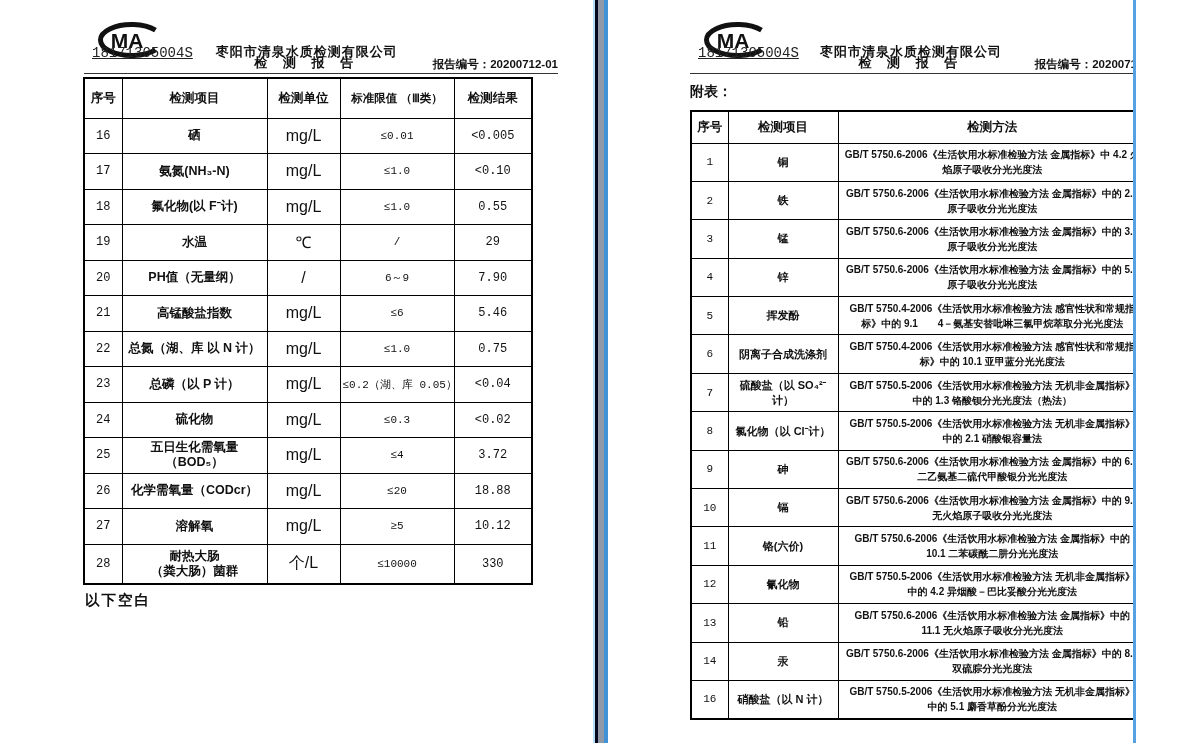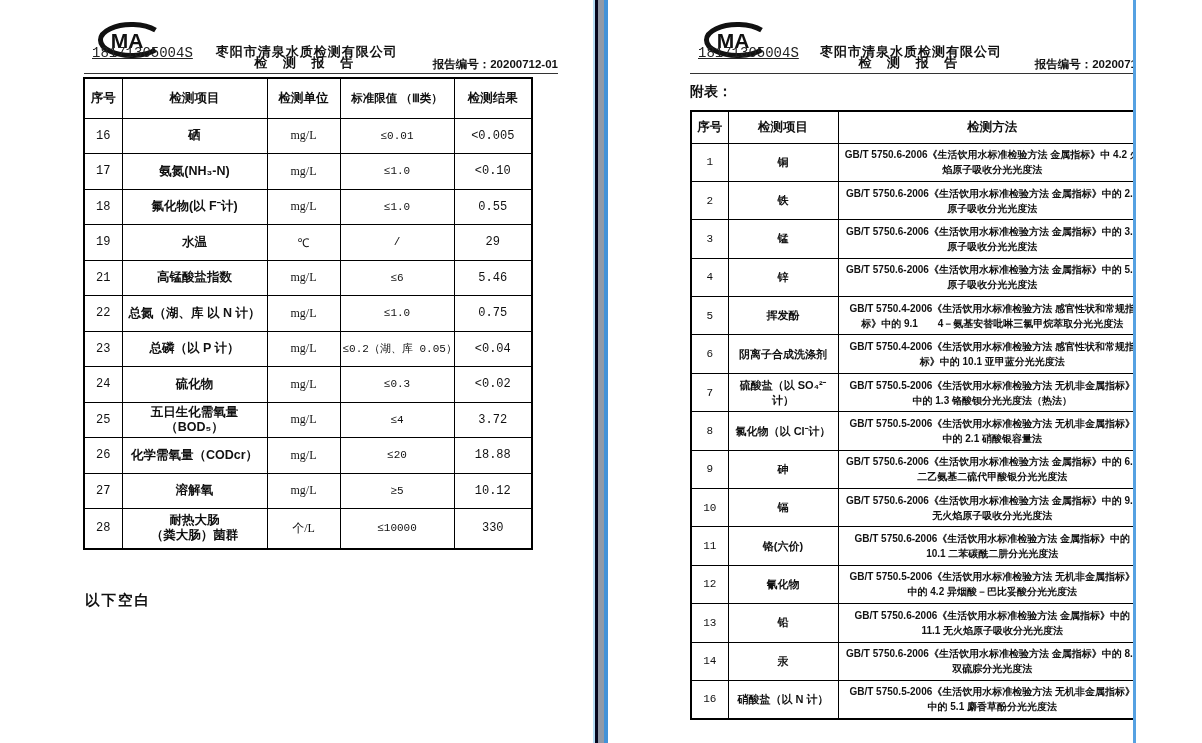--- a/index.html
+++ b/index.html
@@ -35,21 +35,21 @@
   table { border-collapse:collapse; table-layout:fixed; border:2px solid #000; background:#fff; }
   th, td { border:1.5px solid #000; text-align:center; vertical-align:middle; overflow:hidden; padding:0 2px; }
   th { font-size:12.5px; font-weight:bold; }
 
   .results-table { position:absolute; top:77px; left:83px; width:448px; }
   .results-table th { height:40px; }
   .results-table tr.r  td { height:35.5px; }
   .results-table tr.r-last td { height:40px; }
   .c-no     { font-size:12px; font-family:"Liberation Mono","DejaVu Sans Mono",monospace; }
   .c-item   { font-size:12.5px; font-weight:bold; white-space:pre-line; line-height:15px; }
-  .c-unit   { font-size:12px; font-family:Liberation Serif, serif; }
+  .c-unit   { font-size:16px; font-family:Liberation Sans, sans-serif; }
   .c-limit  { font-size:11px; font-family:"Liberation Mono","DejaVu Sans Mono",monospace; white-space:nowrap; }
   .c-result { font-size:12px; font-family:"Liberation Mono","DejaVu Sans Mono",monospace; }
   .th-limit { font-size:11.5px; white-space:nowrap; }
 
   .below-blank { position:absolute; top:591px; left:85px; font-size:14.5px; font-weight:600; letter-spacing:2px; }
   .appendix { position:absolute; top:83px; left:82px; font-size:14px; font-weight:bold; }
 
   .methods-table { position:absolute; top:110px; left:82px; width:456px; }
   .methods-table th { height:32px; }
   .methods-table tr td { height:38.4px; }
@@ -118,20 +118,27 @@
           <td class="c-result">0.55</td>
         </tr>
         <tr class="r">
           <td class="c-no">19</td>
           <td class="c-item">水温</td>
           <td class="c-unit">℃</td>
           <td class="c-limit">/</td>
           <td class="c-result">29</td>
         </tr>
         <tr class="r">
+          <td class="c-no">20</td>
+          <td class="c-item">PH值（无量纲）</td>
+          <td class="c-unit">/</td>
+          <td class="c-limit">6～9</td>
+          <td class="c-result">7.90</td>
+        </tr>
+        <tr class="r">
           <td class="c-no">21</td>
           <td class="c-item">高锰酸盐指数</td>
           <td class="c-unit">mg/L</td>
           <td class="c-limit">≤6</td>
           <td class="c-result">5.46</td>
         </tr>
         <tr class="r">
           <td class="c-no">22</td>
           <td class="c-item">总氮（湖、库 以 N 计）</td>
           <td class="c-unit">mg/L</td>

